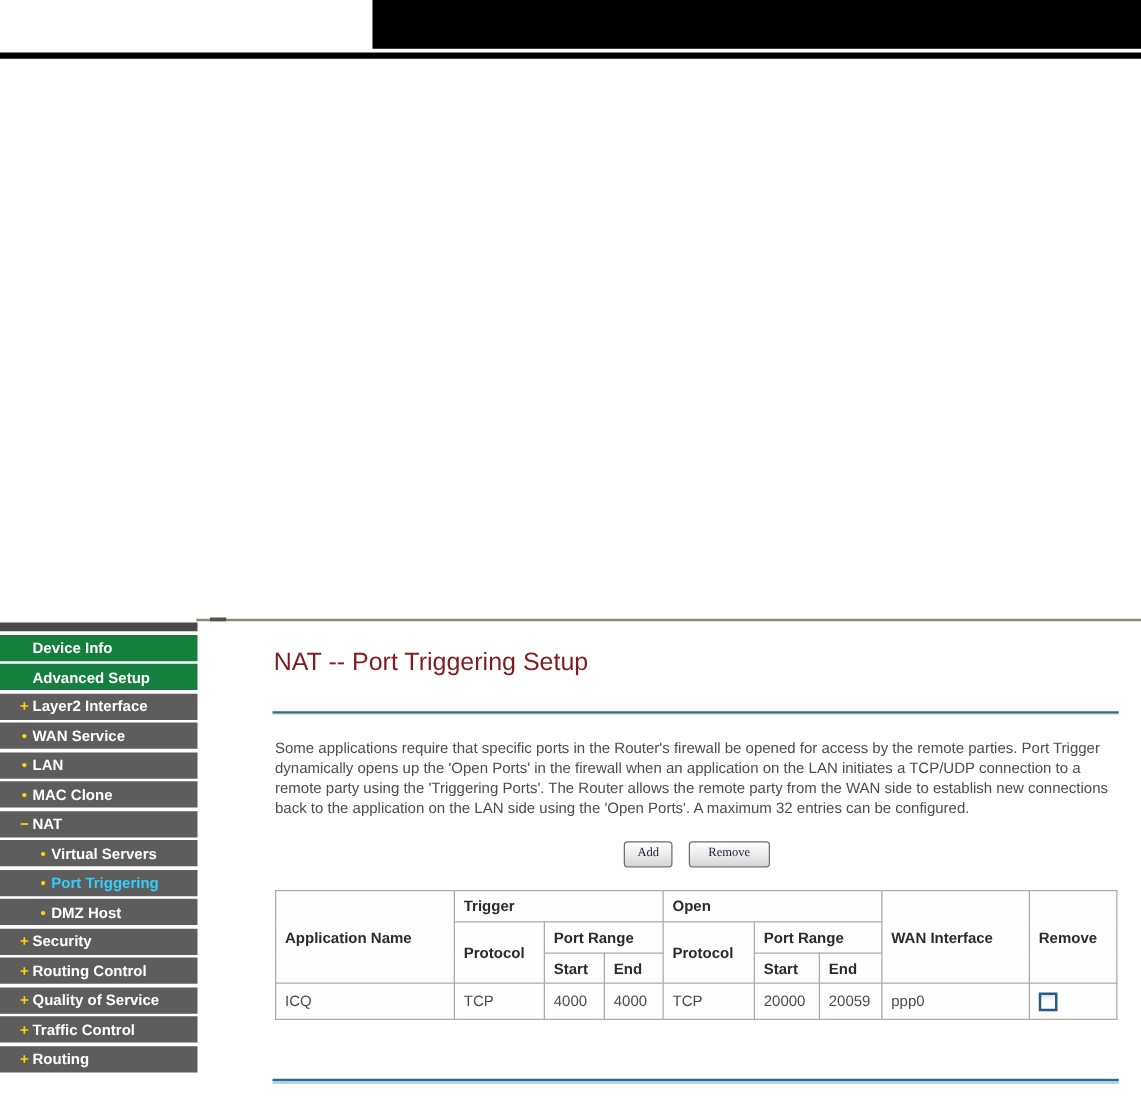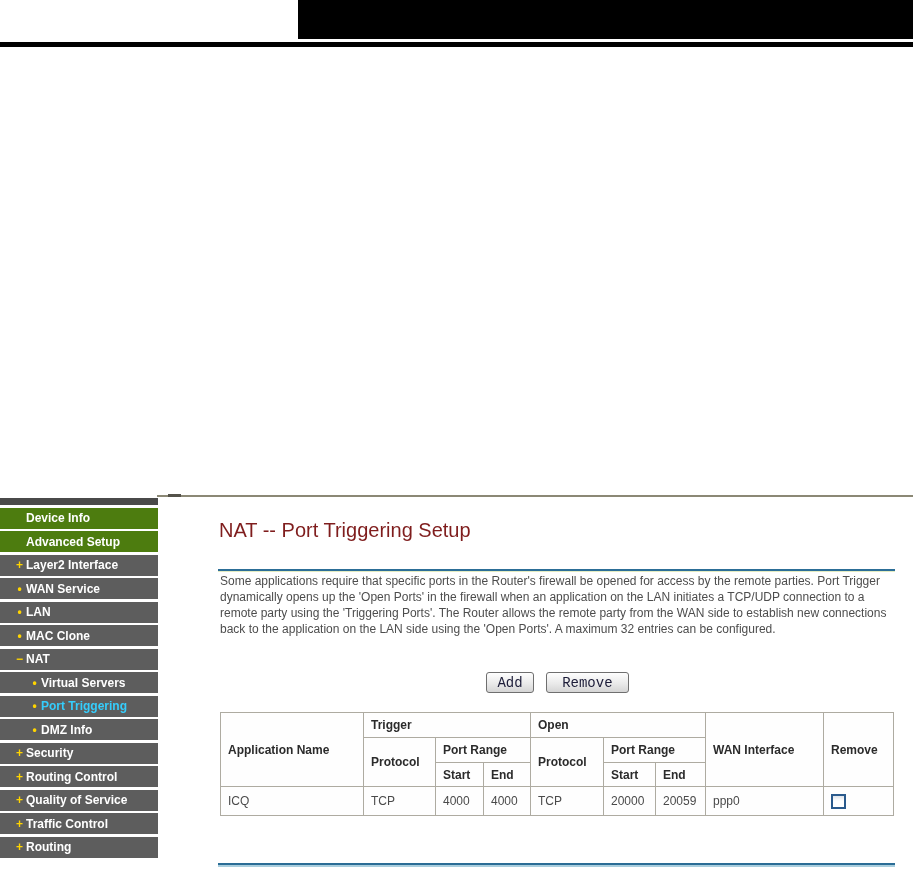--- a/index.html
+++ b/index.html
@@ -17,46 +17,46 @@
   .frame-line-dark { position:absolute; left:168px; top:494px; width:13px; height:3px; background:#54524a; }
 
   
   .sidebar { position:absolute; left:0; top:498px; width:158px; }
   .sb-top  { height:7px; background:#4a4a4a; margin-bottom:2.5px; }
   .sb-item {
     height:21px; margin-bottom:2.5px; background:#5d5d5d;
     color:#ffffff; font-weight:bold; font-size:12px;
     display:flex; align-items:center; cursor:pointer; white-space:nowrap;
   }
-  .sb-item.lv1 { background:#4d7c0f; padding-left:26px;text-align:center; }
+  .sb-item.lv1 { background:#15803d; padding-left:26px;text-align:center; }
   .sb-item.lv2 { padding-left:14px; }
   .sb-item.lv3 { padding-left:29px; }
   .marker { color:#ffd400; width:11px; text-align:center; margin-right:1px; font-weight:bold; }
   .sb-item.active .sb-label { color:#35cdfc; }
 
   
   .page-title {
     position:absolute; left:219px; top:519px;
     font-size:20px; font-weight:normal; color:#7f1d1d; line-height:22px;
   }
   .title-divider {
     position:absolute; left:218px; top:569px; width:677px; height:0;
     border-top:2px solid #2c6e97; border-bottom:1px solid #e4ecc2;
   }
   .description {
-    position:absolute; left:220px; top:573px; width:676px;
+    position:absolute; left:220px; top:590px; width:676px;
     font-size:12px; color:#4d4d4d; line-height:16px;
   }
   .btn-row { position:absolute; left:220px; top:672px; width:675px; text-align:center; }
   .btn {
     display:inline-block; height:21px; margin:0 4px; padding:0 10px;
     border:1px solid #6f6f6f; border-radius:3px;
     background:linear-gradient(#fefefe, #eaeaea 55%, #d5d5d5);
-    font-family:Liberation Mono, monospace;
-    font-size:14px; color:#1c1c38; line-height:18px; cursor:pointer;
+    font-family:Liberation Serif, serif;
+    font-size:10px; color:#1c1c38; line-height:18px; cursor:pointer;
   }
   .btn.wide { padding:0 15px; }
 
   
   table.pt {
     position:absolute; left:220px; top:712px;
     border-collapse:collapse; table-layout:fixed; width:673px;
     background:#fefefe;
   }
   table.pt td, table.pt th {
@@ -118,21 +118,21 @@
   <div class="sb-item lv3">
     <span class="marker">•</span>
     <span class="sb-label">Virtual Servers</span>
   </div>
   <div class="sb-item lv3 active">
     <span class="marker">•</span>
     <span class="sb-label">Port Triggering</span>
   </div>
   <div class="sb-item lv3">
     <span class="marker">•</span>
-    <span class="sb-label">DMZ Info</span>
+    <span class="sb-label">DMZ Host</span>
   </div>
   <div class="sb-item lv2">
     <span class="marker">+</span>
     <span class="sb-label">Security</span>
   </div>
   <div class="sb-item lv2">
     <span class="marker">+</span>
     <span class="sb-label">Routing Control</span>
   </div>
   <div class="sb-item lv2">

